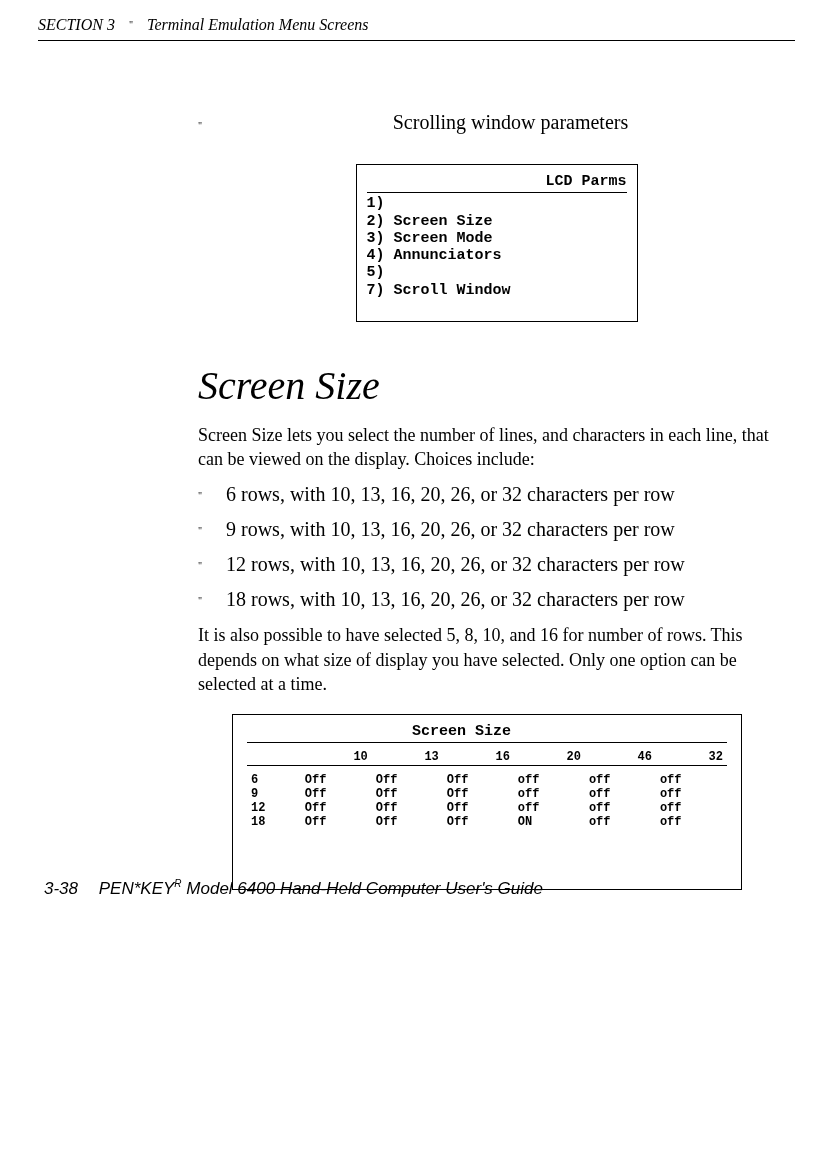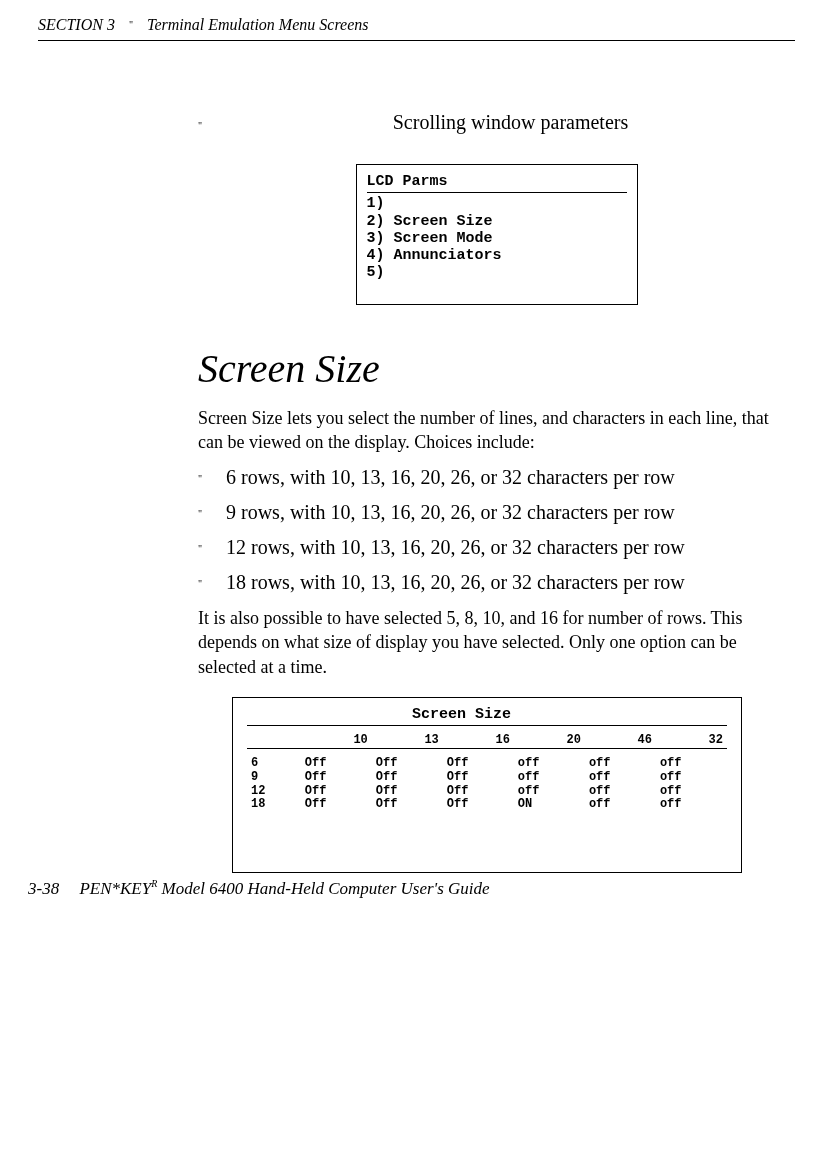--- a/index.html
+++ b/index.html
@@ -61,21 +61,21 @@
     margin: 30px auto 40px auto;
     width: 260px;
     border: 1.5px solid #000;
     padding: 8px 10px 22px 10px;
     font-family: "Courier New", Courier, monospace;
     font-weight: bold;
     font-size: 15px;
     line-height: 1.15;
   }
   .lcd-title {
-    text-align: left;
+    text-align: right;
     border-bottom: 1.5px solid #000;
     padding-bottom: 2px;
     margin-bottom: 2px;
   }
   h1.section-title {
     font-style: italic;
     font-weight: normal;
     font-size: 40px;
     margin: 10px 0 14px 0;
     font-family: Georgia, "Times New Roman", serif;
@@ -139,25 +139,25 @@
   table.grid td {
     padding: 0 4px;
     text-align: left;
   }
   table.grid td.num {
     text-align: right;
   }
   .spacer-row td { height: 8px; }
   .footer {
     position: absolute;
-    left: 28px;
+    left: 44px;
     bottom: 24px;
     font-style: italic;
     font-size: 17px;
-    font-family: Liberation Serif, serif;
+    font-family: Liberation Sans, sans-serif;
   }
   .footer .pg {
     font-style: italic;
     margin-right: 16px;
   }
   .footer sup {
     font-size: 10px;
     vertical-align: super;
   }
 </style>
@@ -179,20 +179,21 @@
       <span class="text">Scrolling window parameters</span>
     </div>
 
     <div class="lcd-box">
       <div class="lcd-title">LCD Parms</div>
       <div>1)</div>
       <div>2) Screen Size</div>
       <div>3) Screen Mode</div>
       <div>4) Annunciators</div>
       <div>5)</div>
+      <div>7) Scroll Window</div>
     </div>
 
     <h1 class="section-title">Screen Size</h1>
 
     <div class="body-text">Screen Size lets you select the number of lines, and characters in each line, that can be viewed on the display.  Choices include:</div>
 
     <ul class="options">
       <li>
         <span class="marker">"</span>
         <span>6 rows, with 10, 13, 16, 20, 26, or 32 characters per row</span>

